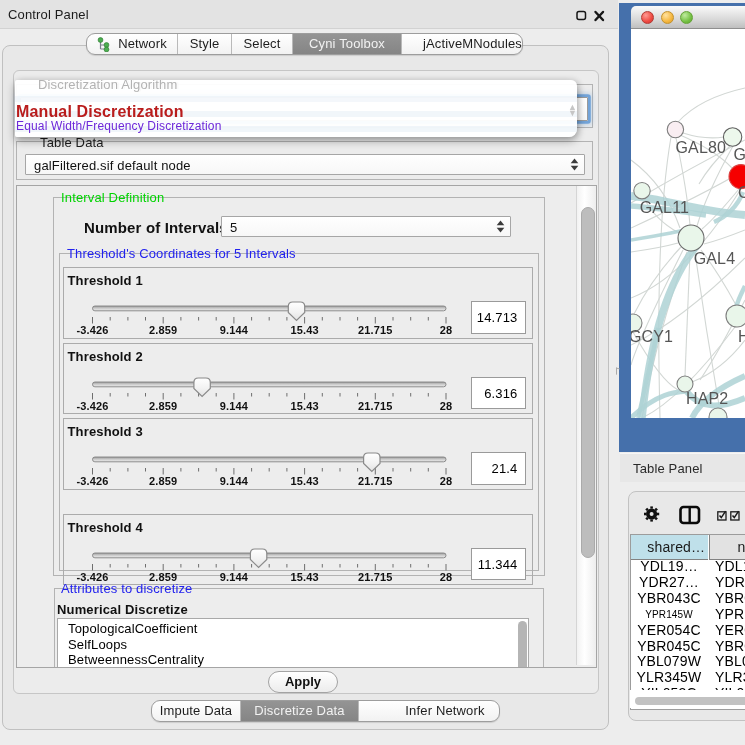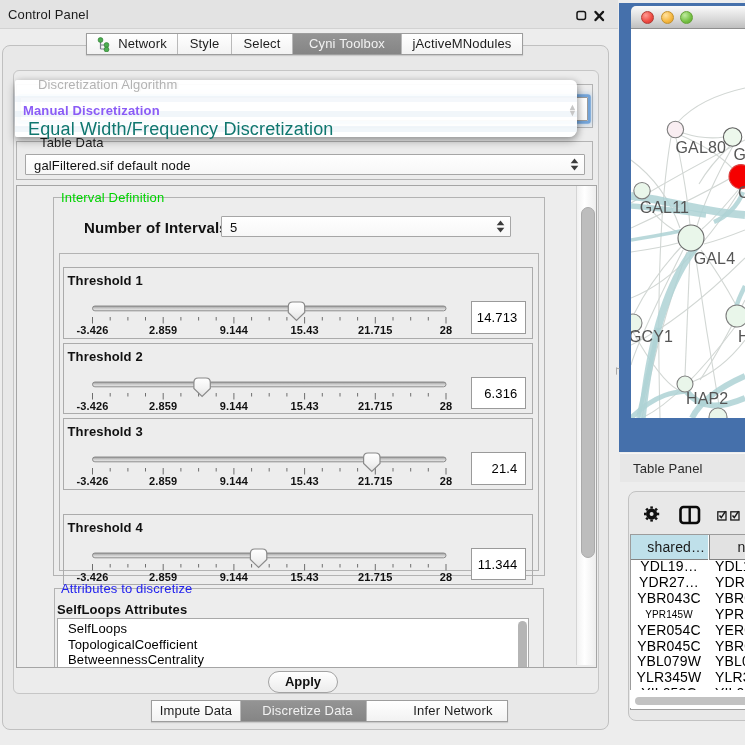--- a/index.html
+++ b/index.html
@@ -5,21 +5,21 @@
   html,body{margin:0;padding:0;}
   body{width:745px;height:745px;overflow:hidden;font-family:"Liberation Sans",sans-serif;background:#ededed;letter-spacing:0.15px;}
   .abs{position:absolute;}
   #stage{position:relative;width:745px;height:745px;}
   
   #hdr{left:0;top:0;width:618px;height:28px;background:#e3e3e3;border-bottom:1px solid #d2d2d2;}
   #hdr .t{left:8px;top:7px;font-size:13px;color:#1c1c1c;position:absolute;}
   
   #outer{left:2px;top:45px;width:605px;height:683px;background:#e8e8e8;border:1px solid #c0c0c0;border-radius:8px;}
   
-  .seg{position:absolute;display:flex;border:1px solid #9d9d9d;border-radius:0;background:linear-gradient(#ffffff,#f2f2f2);box-shadow:0 1px 1px rgba(0,0,0,0.12);}
+  .seg{position:absolute;display:flex;border:1px solid #9d9d9d;border-radius:9px;background:linear-gradient(#ffffff,#f2f2f2);box-shadow:0 1px 1px rgba(0,0,0,0.12);}
   .seg .s{font-size:13px;color:#1d1d1d;text-align:center;line-height:20px;white-space:nowrap;border-right:1px solid #b9b9b9;}
   .seg .s:last-child{border-right:none;}
   .seg .sel{background:linear-gradient(#949494,#858585);color:#f2f2f2;}
   #topseg{left:86px;top:33px;height:20px;}
   #botseg{left:151px;top:700px;height:20px;}
   
   #inner{left:13px;top:70px;width:584px;height:622px;background:#ececec;border:1px solid #c6c6c6;border-radius:6px;}
   .tbox{position:absolute;border:1px solid #b3b3b3;}
   .tlab{position:absolute;font-size:13px;background:transparent;padding:0 2px;}
   
@@ -69,21 +69,21 @@
           <g stroke="#7a7f8a" stroke-width="1.2" fill="none">
             <path d="M3.5,4 V12 M3.5,8 H9 M3.5,12 H9"></path>
           </g>
           <circle cx="3.5" cy="3" r="2.4" fill="#4caf50" stroke="#2e7d32" stroke-width="0.7"></circle>
           <circle cx="9.5" cy="8" r="2.4" fill="#4caf50" stroke="#2e7d32" stroke-width="0.7"></circle>
           <circle cx="9.5" cy="12.5" r="2.4" fill="#4caf50" stroke="#2e7d32" stroke-width="0.7"></circle>
         </svg><span style="margin-left:21px;">Network</span></div>
     <div class="s" style="width:53px;">Style</div>
     <div class="s" style="width:60px;">Select</div>
     <div class="s sel" style="width:108px;">Cyni Toolbox</div>
-    <div class="s" style="width:120px;">jActiveMNodules</div>
+    <div class="s" style="width:120px;text-align:right;">jActiveMNodules</div>
   </div>
 
   <div id="inner" class="abs"></div>
 
   <div class="tbox" style="left:16px;top:84px;width:575px;height:42px;"></div>
   <div class="tlab" style="left:38px;top:77px;color:#5a5a5a;">Discretization Algorithm</div>
 
   <div class="combo" style="left:20px;top:97px;width:566px;height:22px;border-color:#9a9a9a;box-shadow:0 0 0 2.8px rgba(110,160,215,0.95),0 0 5px 4px rgba(110,160,215,0.35);"></div>
 
   <div class="tbox" style="left:16px;top:141px;width:575px;height:37px;"></div>
@@ -103,20 +103,21 @@
     <div style="position:absolute;left:67px;top:33px;font-weight:bold;font-size:15px;color:#111;">Number of Intervals</div>
     <div class="combo" style="left:204px;top:30px;width:288px;height:19px;">
       <span class="txt">5</span>
       <svg style="position:absolute;right:5.5px;top:3px;" width="9" height="13">
           <path d="M4.5,0.5 L8.3,5.2 H0.7 Z" fill="#3c3c3c"></path>
           <path d="M4.5,12.5 L8.3,7.8 H0.7 Z" fill="#3c3c3c"></path>
         </svg>
     </div>
 
     <div class="tbox" style="left:42px;top:67px;width:478px;height:316px;"></div>
+    <div class="tlab" style="left:48px;top:60px;color:#2222ee;">Threshold's Coordinates for 5 Intervals</div>
 
     <div class="thr" style="left:45.5px;top:81px;width:468px;height:69.5px;">
 <div class="tt">Threshold 1</div>
 <svg class="abs" style="left:0;top:0;" width="470" height="72">
 <defs>
             <linearGradient id="trk0" x1="0" y1="0" x2="0" y2="1">
               <stop offset="0" stop-color="#9a9a9a"></stop>
               <stop offset="0.45" stop-color="#c9c9c9"></stop>
               <stop offset="1" stop-color="#efefef"></stop>
             </linearGradient>
@@ -303,47 +304,47 @@
           <text x="382.0" y="66" text-anchor="middle" font-size="11" font-weight="bold" fill="#111" font-family="Liberation Sans, sans-serif">28</text>
 <path d="M186.4,38.5 Q186.4,34 190.8,34 L198.4,34 Q202.8,34 202.8,38.5 L202.8,44.5 L194.6,52.5 L186.4,44.5 Z" fill="url(#thg3)" stroke="#8a8a8a" stroke-width="1.2"></path>
 </svg>
 <div class="vbox" style="left:407.5px;top:33px;width:52.5px;height:30.5px;">
           <span>11.344</span>
         </div>
 </div>
 
     <div class="tbox" style="left:37px;top:402px;width:488px;height:85px;"></div>
     <div class="tlab" style="left:42px;top:395px;color:#2222ee;">Attributes to discretize</div>
-    <div style="position:absolute;left:40px;top:416px;font-weight:bold;font-size:13px;color:#111;">SelfLoops Attributes</div>
+    <div style="position:absolute;left:40px;top:416px;font-weight:bold;font-size:13px;color:#111;">Numerical Discretize</div>
     <div id="attrlist" style="left:40px;top:431.5px;width:470px;height:50px;padding-top:2.5px;">
+      <div>TopologicalCoefficient</div>
       <div>SelfLoops</div>
-      <div>TopologicalCoefficient</div>
       <div>BetweennessCentrality</div>
     </div>
     <div style="position:absolute;left:501px;top:435px;width:9px;height:47px;background:#b5b5b5;border-radius:5px 5px 0 0;"></div>
     <div id="vsb">
         <div id="vsbthumb"></div>
       </div>
   </div>
 
   <div id="apply" class="abs">Apply</div>
 
   <div id="botseg" class="seg">
     <div class="s" style="width:88px;">Impute Data</div>
-    <div class="s sel" style="width:117px;padding-left:8px;">Discretize Data</div>
+    <div class="s sel" style="width:117px;">Discretize Data</div>
     <div class="s" style="width:108px;padding-left:32px;">Infer Network</div>
   </div>
 
   <div id="popup" class="abs">
     <div style="position:absolute;left:0;top:16px;width:562px;height:6px;background:rgba(215,228,240,0.28);"></div>
     <div style="position:absolute;left:23px;top:-3.5px;font-size:13px;color:#b2b2b2;">Discretization Algorithm</div>
     <div style="position:absolute;left:0;top:31px;width:562px;height:6px;background:rgba(215,228,240,0.35);"></div>
     <div style="position:absolute;left:0;top:46px;width:562px;height:6px;background:rgba(215,228,240,0.35);"></div>
-    <div style="position:absolute;left:8px;top:22.5px;font-size:13px;font-weight:bold;color:#8b5cf6;">Manual Discretization</div>
-    <div style="position:absolute;left:1px;top:39px;font-size:18px;color:#0f766e;padding-left:12px;">Equal Width/Frequency Discretization</div>
+    <div style="position:absolute;left:1px;top:22.5px;font-size:16px;font-weight:bold;color:#b91c1c;">Manual Discretization</div>
+    <div style="position:absolute;left:1px;top:39px;font-size:12px;color:#6d28d9;">Equal Width/Frequency Discretization</div>
     <div style="position:absolute;right:1px;top:24px;font-size:9px;line-height:6px;color:#c6c6c6;text-align:center;width:8px;">▲<br>▼</div>
   </div>
 
   <div id="bluewin" class="abs"></div>
   <div id="mactb" class="abs"></div>
   <div class="tl" style="left:641px;background:radial-gradient(circle at 35% 30%,#ff9a93,#ee4a41 60%,#c33);border:0.5px solid #b13a34;"></div>
   <div class="tl" style="left:661px;background:radial-gradient(circle at 35% 30%,#ffe2a0,#f5b63e 60%,#d99b26);border:0.5px solid #c2912d;"></div>
   <div class="tl" style="left:680px;background:radial-gradient(circle at 35% 30%,#c0eba0,#74c043 60%,#5da32f);border:0.5px solid #64a238;"></div>
   <div id="canvas" class="abs">
     <svg width="114" height="389" viewBox="631 29 114 389">

